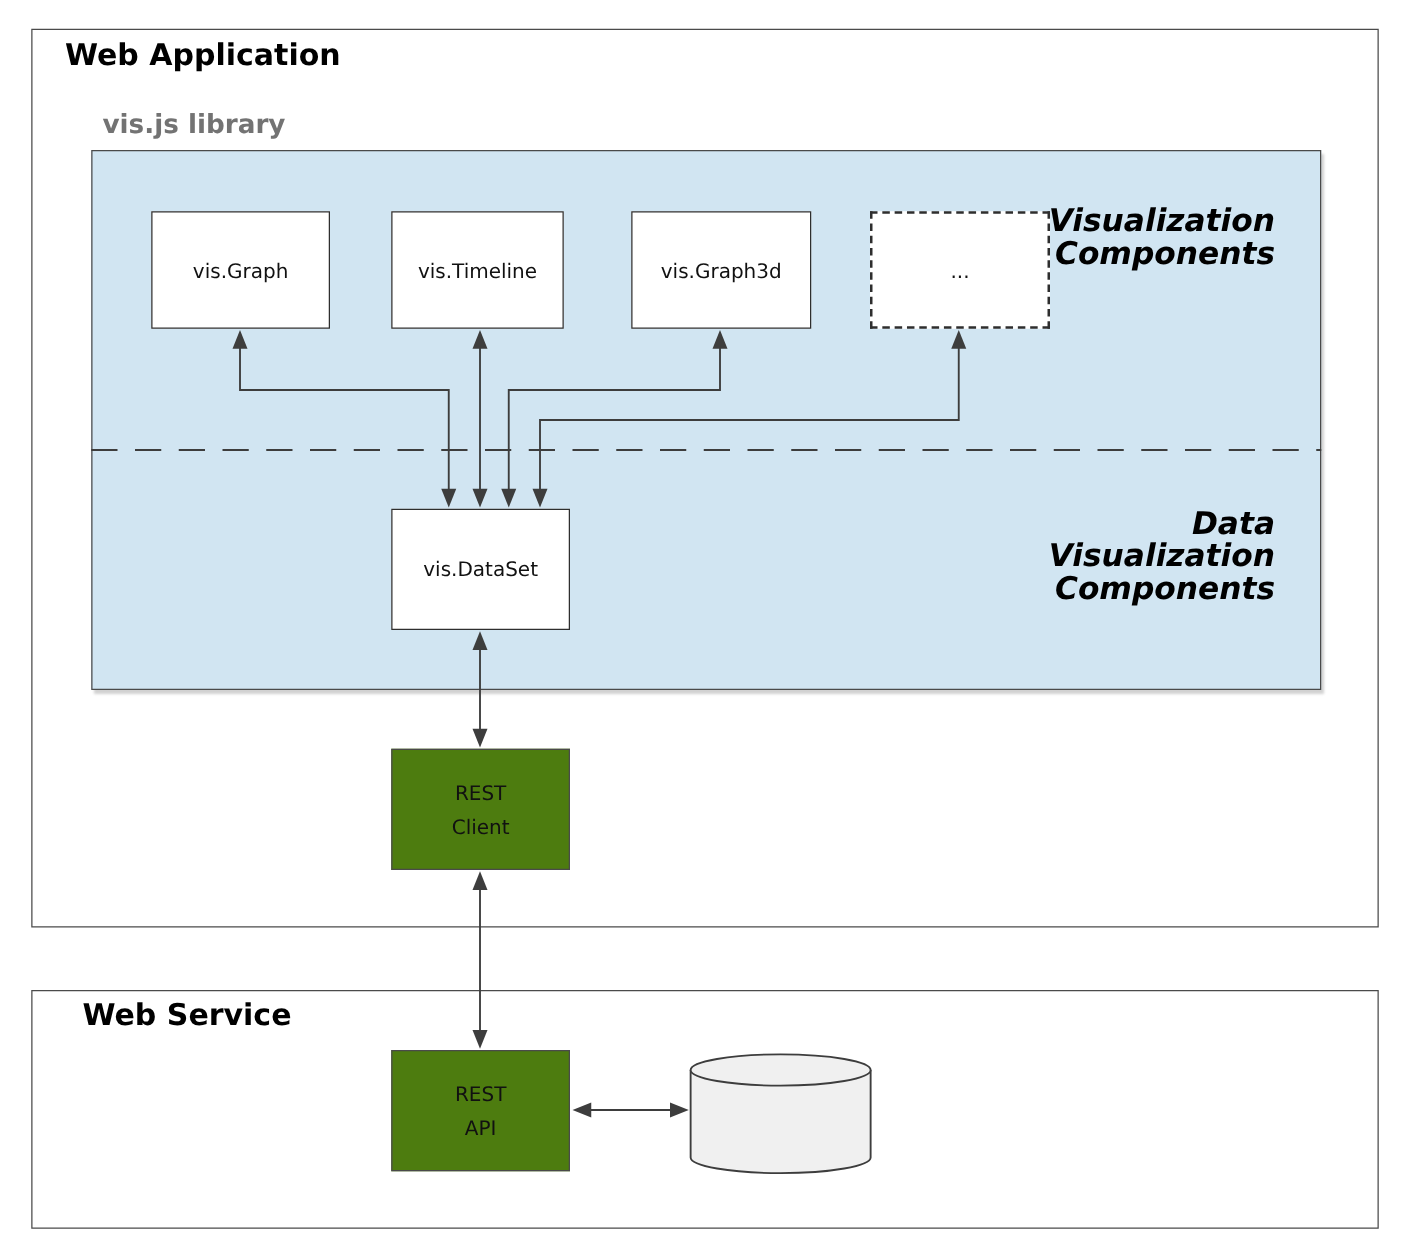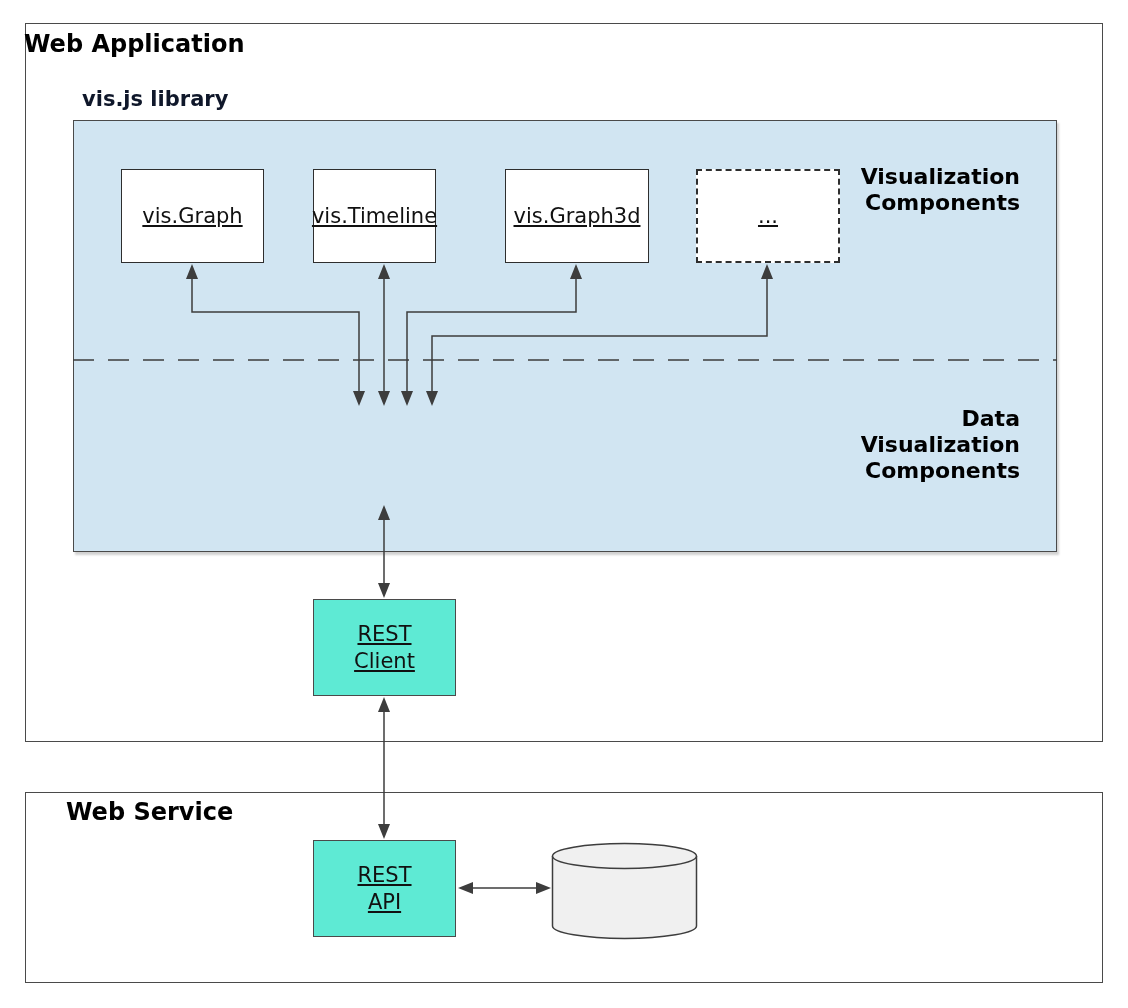--- a/index.html
+++ b/index.html
@@ -15,78 +15,81 @@
   .outer-box{
     border:1.6px solid #4a4a4a;
     background:#ffffff;
     box-sizing:border-box;
   }
   .title{
     font-size:24px;font-weight:bold;color:#000;
     white-space:nowrap;line-height:28px;
   }
   .sub-title{
-    font-size:21px;font-weight:bold;color:#0f172a;
+    font-size:21px;font-weight:bold;color:#737373;
     white-space:nowrap;line-height:24px;
   }
   .library-box{
     background:#d1e5f2;
     border:1.2px solid #4a4a4a;
     box-sizing:border-box;
     box-shadow:2px 3px 2px rgba(0,0,0,0.18);
   }
   .node{
     box-sizing:border-box;
     display:flex;align-items:center;justify-content:center;
     text-align:center;
-    font-size:21px;line-height:27px;color:#111;text-decoration:underline;
+    font-size:16px;line-height:27px;color:#111;
   }
   .white-node{background:#ffffff;border:1.6px solid #2e2e2e;}
   .dashed-node{background:#ffffff;border:2px dashed #2e2e2e;}
-  .grey-node{background:#5eead4;border:1.6px solid #4a4a4a;}
+  .grey-node{background:#4d7c0f;border:1.6px solid #4a4a4a;}
   .section-label{
-    font-size:22px;font-weight:bold;line-height:26px;
-    text-align:right;color:#000;
+    font-size:25px;font-weight:bold;line-height:26px;
+    text-align:right;color:#000;font-style:italic;
   }
   .cyl-label{
     font-size:20px;color:#111;text-align:center;line-height:24px;
   }
   svg{display:block;}
   #wires{pointer-events:none;z-index:6;}
   .z1{z-index:1}.z2{z-index:2}.z3{z-index:3}
 </style>
 </head>
 <body>
 
 <div id="stage">
 
   <div class="abs outer-box z1" style="left:25px;top:23px;width:1078px;height:719px;"></div>
-  <div class="abs title z2" style="left:24px;top:30px;">Web Application</div>
+  <div class="abs title z2" style="left:52px;top:30px;">Web Application</div>
 
   <div class="abs sub-title z2" style="left:82px;top:87px;">vis.js library</div>
   <div class="abs library-box z1" style="left:73px;top:120px;width:984px;height:432px;"></div>
 
   <div class="abs node white-node z2" style="left:121px;top:169px;width:143px;height:94px;">
     <span>vis.Graph</span>
   </div>
-  <div class="abs node white-node z2" style="left:313px;top:169px;width:123px;height:94px;">
+  <div class="abs node white-node z2" style="left:313px;top:169px;width:138px;height:94px;">
     <span>vis.Timeline</span>
   </div>
   <div class="abs node white-node z2" style="left:505px;top:169px;width:144px;height:94px;justify-content:center;">
     <span>vis.Graph3d</span>
   </div>
   <div class="abs node dashed-node z2" style="left:696px;top:169px;width:144px;height:94px;">
     <span>...</span>
   </div>
 
   <div class="abs section-label z2" style="right:108px;top:164px;">
     <div>Visualization</div>
     <div>Components</div>
   </div>
 
+  <div class="abs node white-node z2" style="left:313px;top:407px;width:143px;height:97px;">
+    <span>vis.DataSet</span>
+  </div>
 
   <div class="abs section-label z2" style="right:108px;top:406px;">
     <div>Data</div>
     <div>Visualization</div>
     <div>Components</div>
   </div>
 
   <div class="abs node grey-node z2" style="left:313px;top:599px;width:143px;height:97px;">
     <span>
       <div>REST</div>

